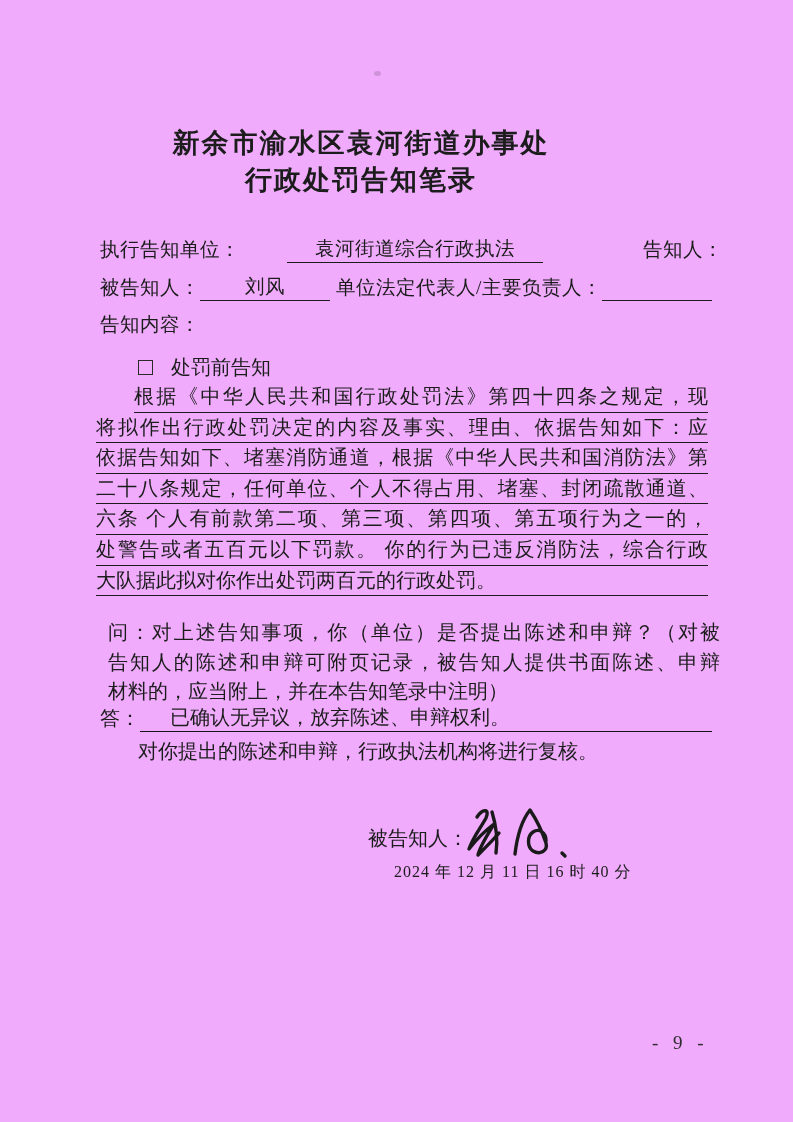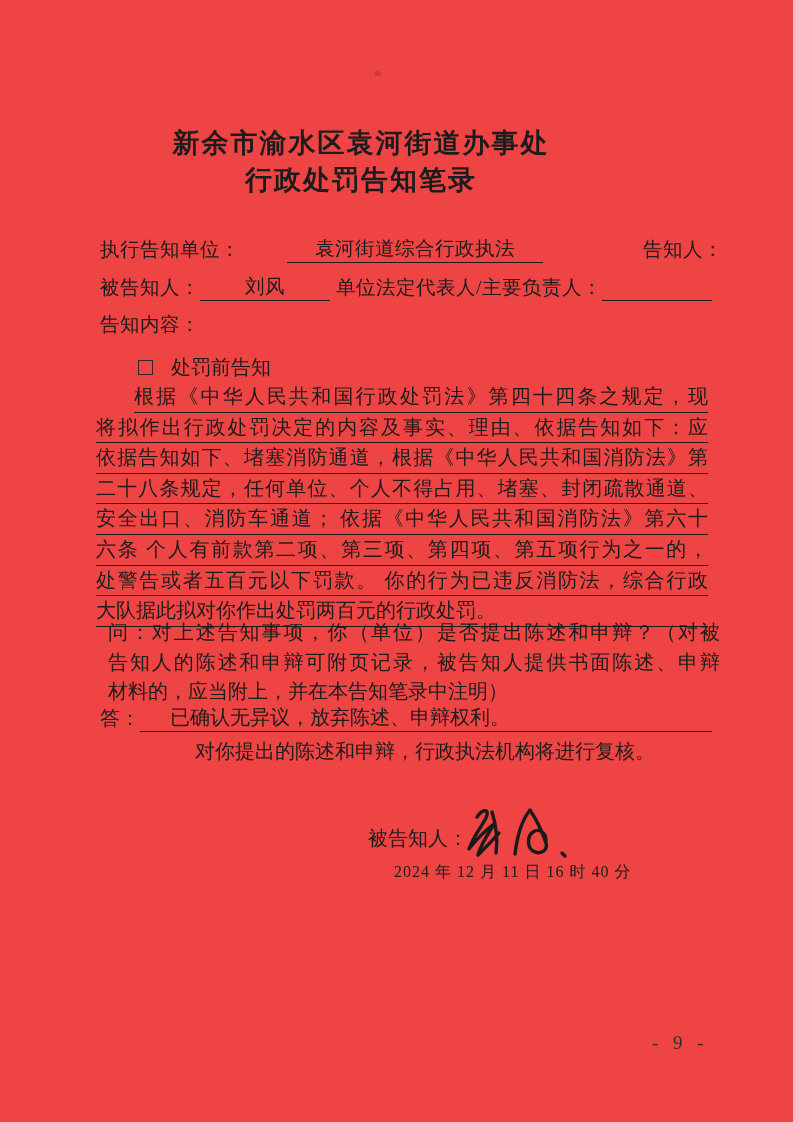--- a/index.html
+++ b/index.html
@@ -1,19 +1,19 @@
 <!DOCTYPE html>
 <html><head>
 <meta charset="utf-8">
 <style>
   html,body { margin:0; padding:0; background:#ffffff; }
   .page {
     position:relative;
     width:793px; height:1122px;
-    background:#ef4444;
+    background:#f0abfc;
     font-family:"Liberation Serif","DejaVu Serif",serif;
     color:#1c1c1c;
     overflow:hidden;
   }
   .artifact-dot {
     position:absolute; left:374px; top:71px;
     width:7px; height:5px; border-radius:50%;
     background:rgba(0,0,0,0.14);
   }
   .title {
@@ -83,21 +83,21 @@
     font-size:20px; line-height:27px;
   }
   .aline .hlabel { flex:0 0 auto; }
   .aval {
     flex:1 1 auto; border-bottom:1.8px solid #141414;
     padding-left:30px; overflow:hidden; white-space:nowrap;
   }
 
   .review {
     position:absolute; left:100px; top:737px; width:612px;
-    font-size:20px; line-height:28px; text-indent:38px;text-align:center;
+    font-size:20px; line-height:28px; text-indent:38px;
   }
 
   
   .sigrow { position:absolute; left:368px; top:824px; font-size:20px; line-height:28px; }
   .sig-svg { position:absolute; left:463px; top:802px; }
   .dateline {
     position:absolute; left:394px; top:862px;
     font-size:16px; letter-spacing:1px;
   }
 
@@ -140,21 +140,20 @@
   <div class="cbline">
     <span class="cbx"></span>
     <span>处罚前告知</span>
   </div>
 
   <div class="notice">
     <div class="nline indent">根据《中华人民共和国行政处罚法》第四十四条之规定，现</div>
     <div class="nline">将拟作出行政处罚决定的内容及事实、理由、依据告知如下：应</div>
     <div class="nline">依据告知如下、堵塞消防通道，根据《中华人民共和国消防法》第</div>
     <div class="nline">二十八条规定，任何单位、个人不得占用、堵塞、封闭疏散通道、</div>
-    <div class="nline">安全出口、消防车通道； 依据《中华人民共和国消防法》第六十</div>
     <div class="nline">六条 个人有前款第二项、第三项、第四项、第五项行为之一的，</div>
     <div class="nline">处警告或者五百元以下罚款。 你的行为已违反消防法，综合行政</div>
     <div class="nline lastline">大队据此拟对你作出处罚两百元的行政处罚。</div>
   </div>
 
   <div class="qblock">
     <div class="qline">问：对上述告知事项，你（单位）是否提出陈述和申辩？（对被</div>
     <div class="qline">告知人的陈述和申辩可附页记录，被告知人提供书面陈述、申辩</div>
     <div class="qline partial">材料的，应当附上，并在本告知笔录中注明）</div>
   </div>

